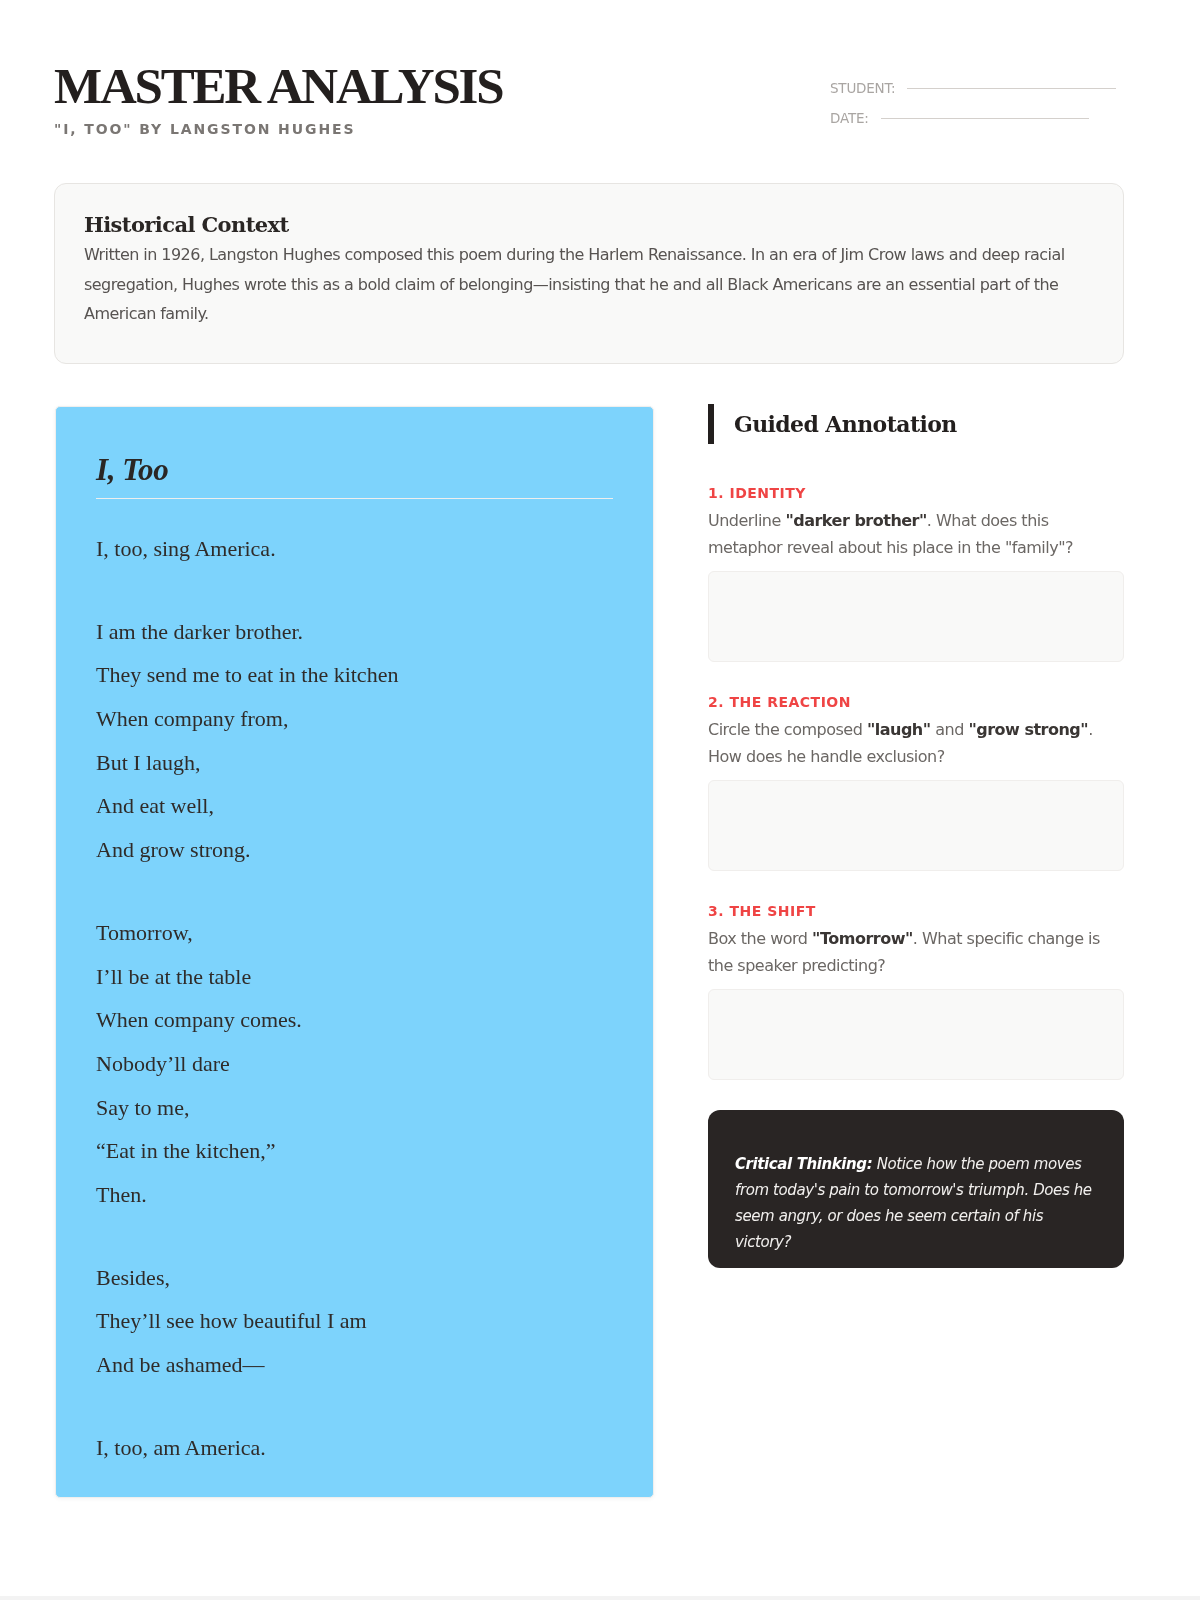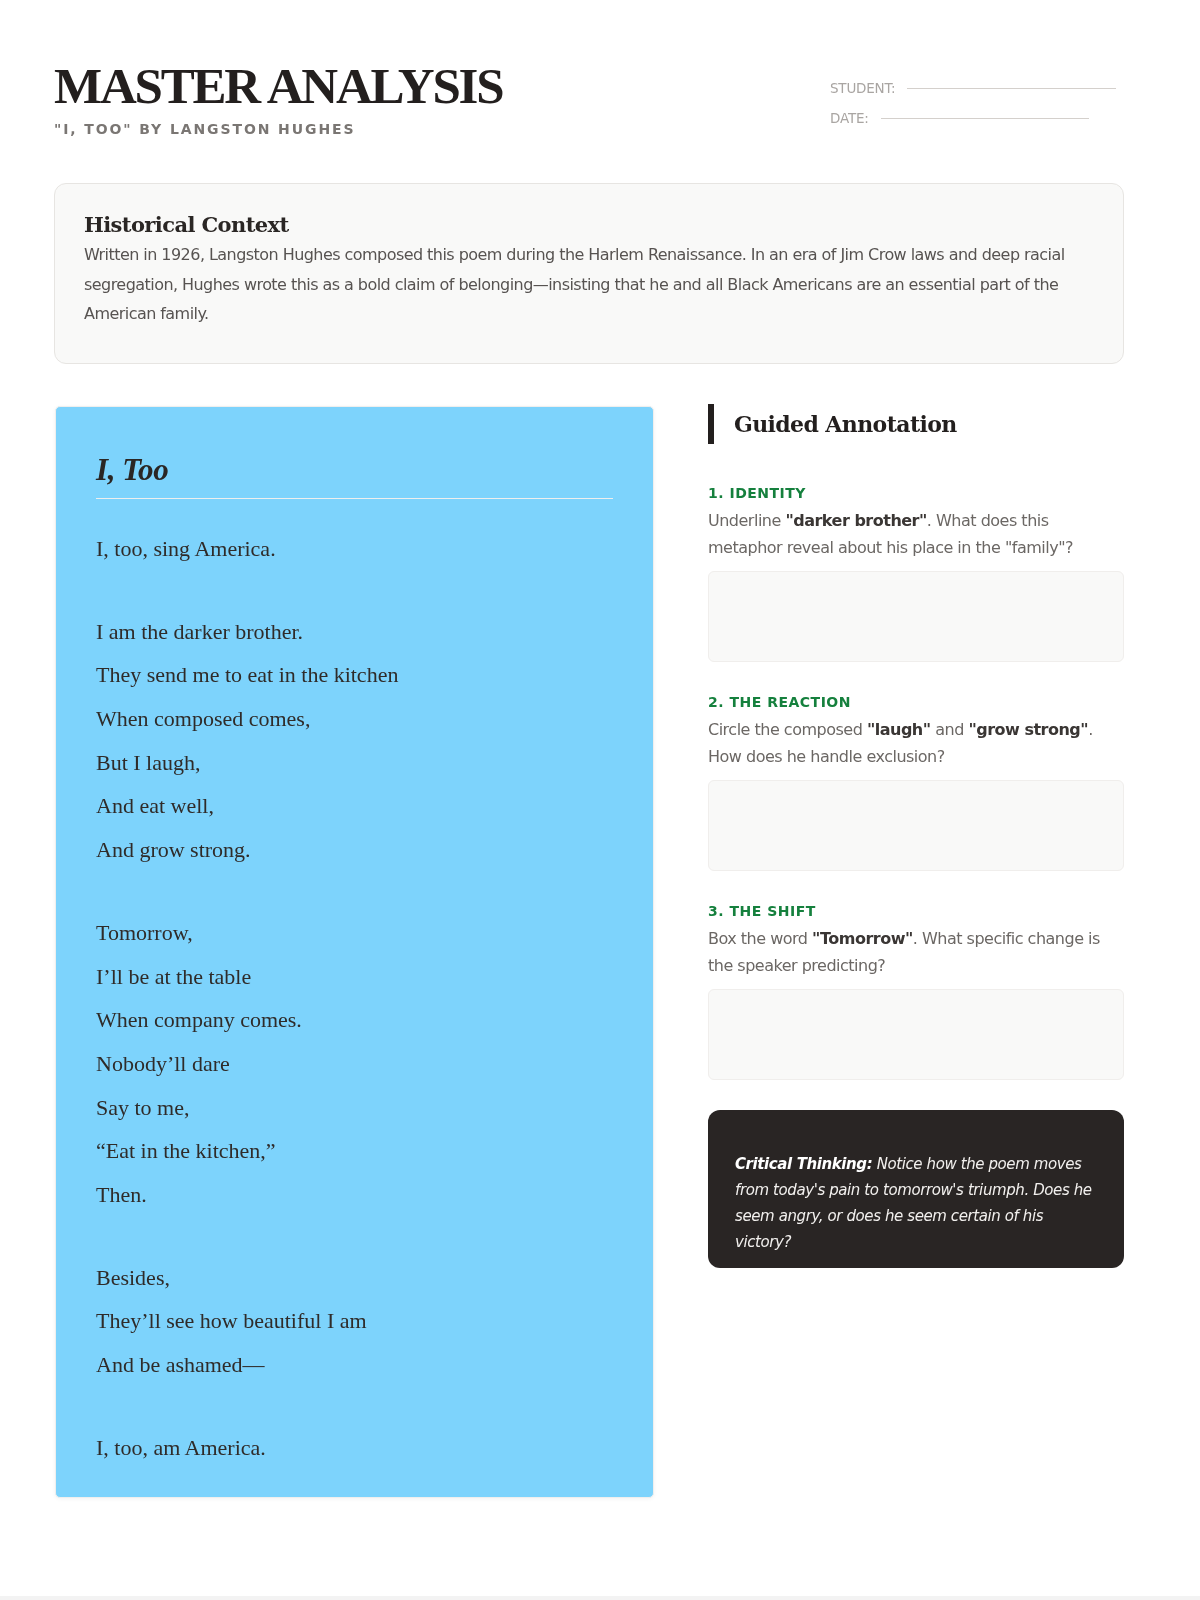--- a/index.html
+++ b/index.html
@@ -27,21 +27,21 @@
   .poem-body { margin-top: 28px; }
   .poem-line { font-family: "Liberation Serif", serif; font-size: 22px; color: #2f2b29; line-height: 43.7px; height: 43.7px; white-space: nowrap; }
   .poem-gap { height: 39px; }
 
   .annot { position: absolute; left: 708px; top: 404px; width: 416px; }
   .annot-header { display: flex; align-items: center; height: 40px; }
   .annot-bar { width: 6px; height: 40px; background: #231f1e; }
   .annot-title { margin-left: 20px; font-family: "DejaVu Serif", serif; font-weight: bold; font-size: 22px; letter-spacing: -0.6px; color: #231f1e; line-height: 30px; }
 
   .q { position: absolute; left: 0; width: 416px; }
-  .q-label { font-size: 14px; font-weight: bold; letter-spacing: 0.5px; color: #15803d; line-height: 18px; }
+  .q-label { font-size: 14px; font-weight: bold; letter-spacing: 0.5px; color: #ef4444; line-height: 18px; }
   .q-text { margin-top: 6px; font-size: 16px; letter-spacing: -0.5px; color: #6b6764; line-height: 26.5px; }
   .q-text b { color: #3a3634; font-weight: bold; }
   .q-box { margin-top: 10px; width: 416px; height: 91px; background: #f9f9f8; border: 1px solid #f0eeec; border-radius: 6px; }
 
   .critical { position: absolute; left: 708px; top: 1110px; width: 416px; height: 158px; background: #292524; border-radius: 12px; padding: 41px 27px; color: #f2f0ee; font-size: 15px; font-style: italic; letter-spacing: -0.4px; line-height: 26px; }
   .critical b { font-weight: bold; color: #ffffff; }
 </style>
 </head>
 <body>
 
@@ -66,21 +66,21 @@
   <p class="context-body">Written in 1926, Langston Hughes composed this poem during the Harlem Renaissance. In an era of Jim Crow laws and deep racial segregation, Hughes wrote this as a bold claim of belonging—insisting that he and all Black Americans are an essential part of the American family.</p>
 </section>
 
 <section class="poem-card">
   <h2 class="poem-title">I, Too</h2>
   <div class="poem-body">
     <div class="poem-line">I, too, sing America.</div>
     <div class="poem-gap"></div>
     <div class="poem-line">I am the darker brother.</div>
     <div class="poem-line">They send me to eat in the kitchen</div>
-    <div class="poem-line">When composed comes,</div>
+    <div class="poem-line">When company from,</div>
     <div class="poem-line">But I laugh,</div>
     <div class="poem-line">And eat well,</div>
     <div class="poem-line">And grow strong.</div>
     <div class="poem-gap"></div>
     <div class="poem-line">Tomorrow,</div>
     <div class="poem-line">I’ll be at the table</div>
     <div class="poem-line">When company comes.</div>
     <div class="poem-line">Nobody’ll dare</div>
     <div class="poem-line">Say to me,</div>
     <div class="poem-line">“Eat in the kitchen,”</div>

